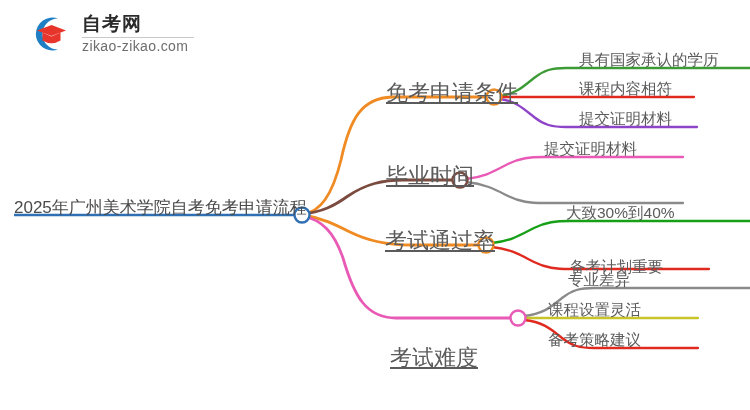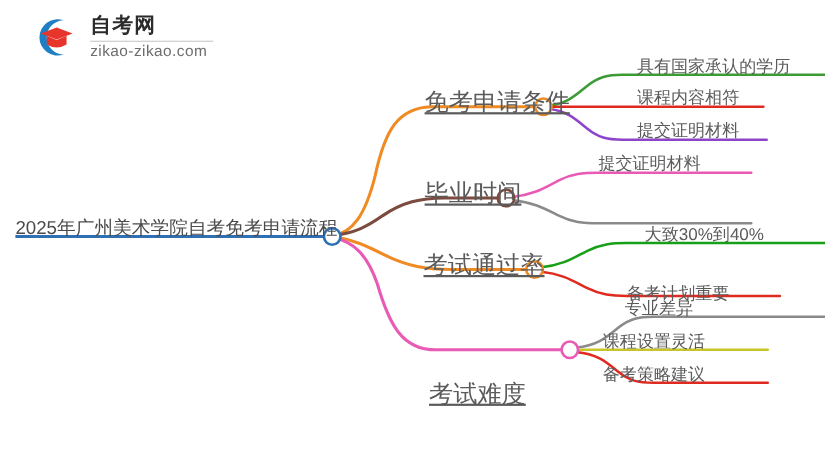--- a/index.html
+++ b/index.html
@@ -155,20 +155,20 @@
   <div class="node-label branch-label" style="left:386px; top:161px;">毕业时间</div>
   <div class="node-label branch-label" style="left:385px; top:226px;">考试通过率</div>
   <div class="node-label branch-label" style="left:390px; top:299px;margin-top:44px;">考试难度</div>
 
   <div class="node-label leaf-label" style="left:579px; top:50px;">具有国家承认的学历</div>
   <div class="node-label leaf-label" style="left:579px; top:79px;">课程内容相符</div>
   <div class="node-label leaf-label" style="left:579px; top:109px;">提交证明材料</div>
 
   <div class="node-label leaf-label" style="left:544px; top:139px;">提交证明材料</div>
 
-  <div class="node-label leaf-label" style="left:566px; top:203px;margin-left:20px;">大致30%到40%</div>
+  <div class="node-label leaf-label" style="left:566px; top:203px;">大致30%到40%</div>
   <div class="node-label leaf-label" style="left:570px; top:257px;">备考计划重要</div>
 
   <div class="node-label leaf-label" style="left:552px; top:270px;margin-left:16px;">专业差异</div>
   <div class="node-label leaf-label" style="left:548px; top:300px;">课程设置灵活</div>
   <div class="node-label leaf-label" style="left:548px; top:330px;">备考策略建议</div>
 
 </div>
 
 </body></html>

